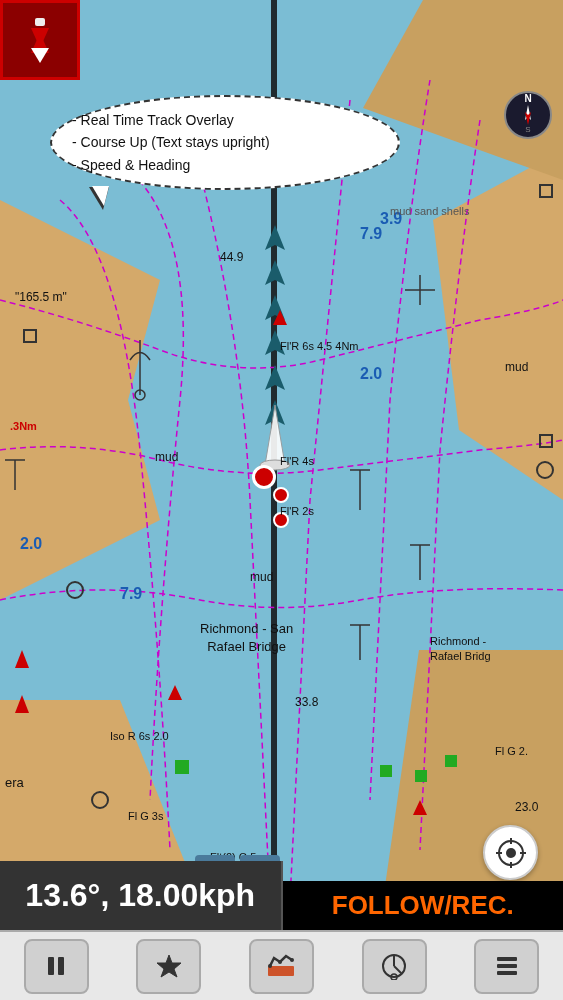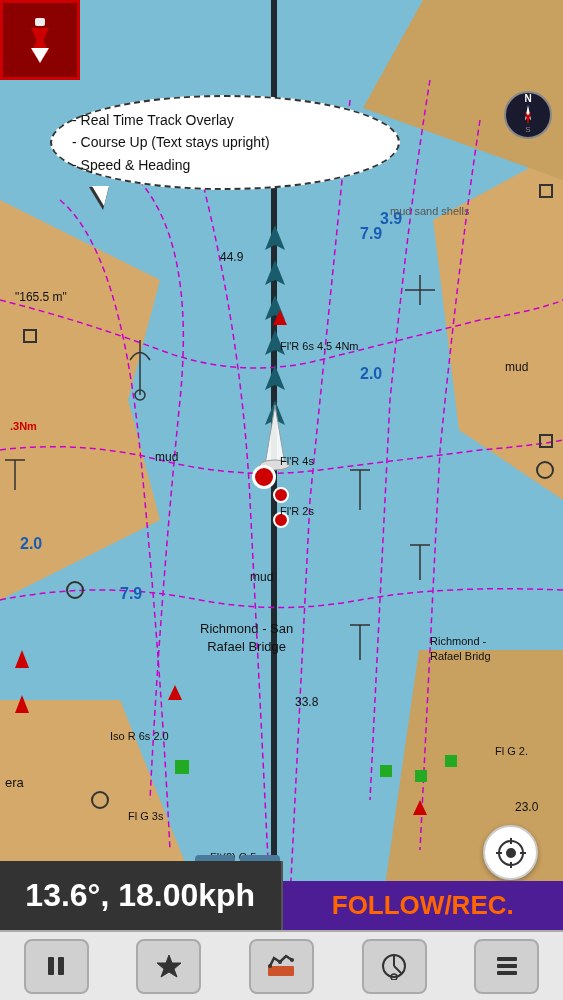--- a/index.html
+++ b/index.html
@@ -242,21 +242,21 @@
       border-right: 2px solid #555;
     }
     .status-left span {
       font-size: 32px;
       font-weight: bold;
       color: white;
     }
 
     .status-right {
       flex: 1;
-      background: #4c1d95;
+      background: #000000;
       display: flex;
       align-items: center;
       justify-content: center;
       margin-top: 20px;
     }
     .status-right span {
       font-size: 26px;
       font-weight: bold;
       color: #ff6600;
     }

